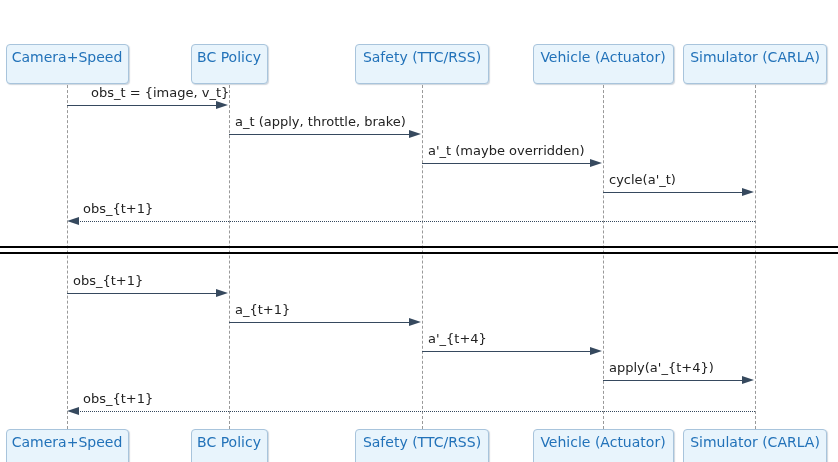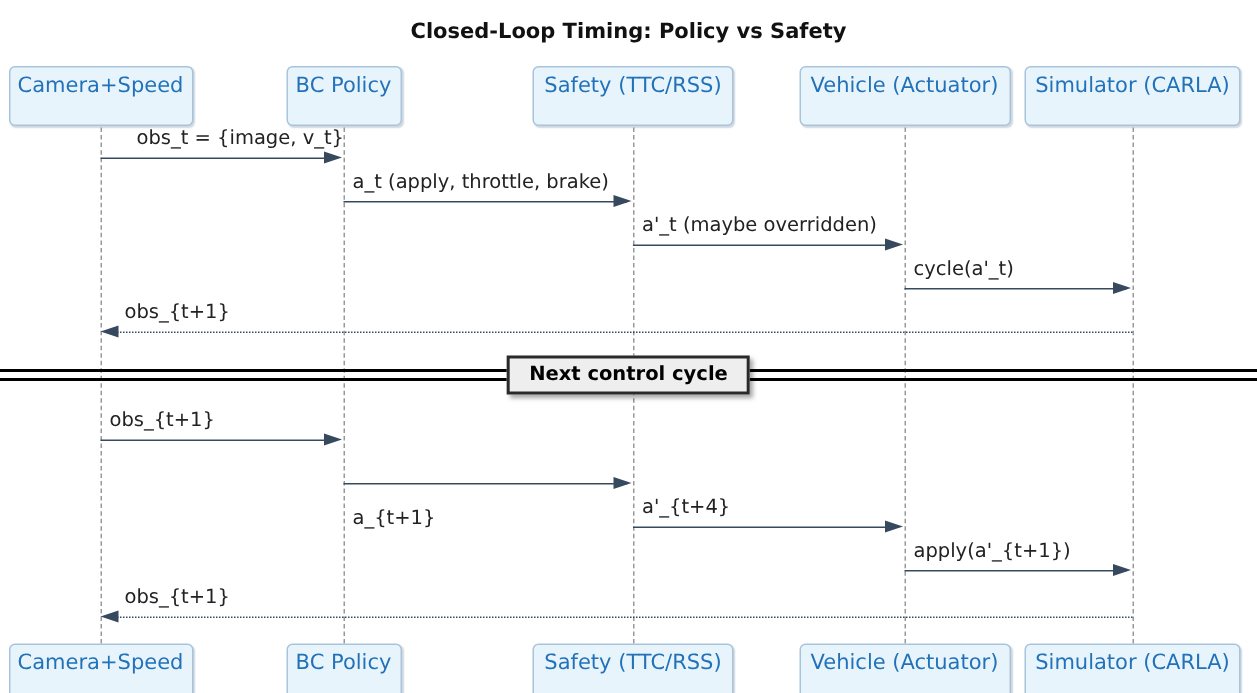--- a/index.html
+++ b/index.html
@@ -60,21 +60,20 @@
     padding:0 13px;height:22px;line-height:22px;
     font-size:13px;font-weight:bold;color:#000000;
     box-shadow:2px 2px 3px rgba(0,0,0,0.35);
     white-space:nowrap;
   }
 </style>
 </head>
 <body>
 
 <div class="stage">
-  <div class="title">Closed-Loop Timing: Policy vs Safety</div>
   <div id="lifelines-layer">
       <div class="lifeline" style="left: 67px;"></div>
       <div class="lifeline" style="left: 229px;"></div>
       <div class="lifeline" style="left: 422px;"></div>
       <div class="lifeline" style="left: 603px;"></div>
       <div class="lifeline" style="left: 755px;"></div>
     </div>
   <div id="messages-layer">
       <div class="msg-line" style="top: 105px; left: 67px; width: 158px;"></div>
       <div class="arrowhead right" style="top: 101px; left: 216px;"></div>
@@ -89,33 +88,32 @@
       <div class="arrowhead right" style="top: 188px; left: 742px;"></div>
       <div class="msg-label" style="top: 172px; left: 609px;">cycle(a'_t)</div>
       <div class="msg-line dotted" style="top: 221px; left: 78px; width: 677px;"></div>
       <div class="arrowhead left" style="top: 217px; left: 67px;"></div>
       <div class="msg-label" style="top: 201px; left: 83px;">obs_{t+1}</div>
       <div class="msg-line" style="top: 293px; left: 67px; width: 158px;"></div>
       <div class="arrowhead right" style="top: 289px; left: 216px;"></div>
       <div class="msg-label" style="top: 273px; left: 73px;">obs_{t+1}</div>
       <div class="msg-line" style="top: 322px; left: 229px; width: 189px;"></div>
       <div class="arrowhead right" style="top: 318px; left: 409px;"></div>
-      <div class="msg-label" style="top: 302px; left: 235px; margin-top: 36px;">a_{t+1}</div>
+      <div class="msg-label" style="top: 302px; left: 235px;">a_{t+1}</div>
       <div class="msg-line" style="top: 351px; left: 422px; width: 177px;"></div>
       <div class="arrowhead right" style="top: 347px; left: 590px;"></div>
       <div class="msg-label" style="top: 331px; left: 428px;">a'_{t+4}</div>
       <div class="msg-line" style="top: 380px; left: 603px; width: 148px;"></div>
       <div class="arrowhead right" style="top: 376px; left: 742px;"></div>
-      <div class="msg-label" style="top: 360px; left: 609px;">apply(a'_{t+1})</div>
+      <div class="msg-label" style="top: 360px; left: 609px;">apply(a'_{t+4})</div>
       <div class="msg-line dotted" style="top: 411px; left: 78px; width: 677px;"></div>
       <div class="arrowhead left" style="top: 407px; left: 67px;"></div>
       <div class="msg-label" style="top: 391px; left: 83px;">obs_{t+1}</div>
     </div>
   <div class="divider-lines"></div>
-  <div class="divider-label">Next control cycle</div>
   <div id="participants-layer">
       <div class="participant" style="left: 5.5px; top: 44px; width: 123px;">Camera+Speed</div>
       <div class="participant" style="left: 5.5px; top: 429px; width: 123px;">Camera+Speed</div>
       <div class="participant" style="left: 190.5px; top: 44px; width: 77px;">BC Policy</div>
       <div class="participant" style="left: 190.5px; top: 429px; width: 77px;">BC Policy</div>
       <div class="participant" style="left: 355px; top: 44px; width: 134px;">Safety (TTC/RSS)</div>
       <div class="participant" style="left: 355px; top: 429px; width: 134px;">Safety (TTC/RSS)</div>
       <div class="participant" style="left: 532.5px; top: 44px; width: 141px;">Vehicle (Actuator)</div>
       <div class="participant" style="left: 532.5px; top: 429px; width: 141px;">Vehicle (Actuator)</div>
       <div class="participant" style="left: 683px; top: 44px; width: 144px;">Simulator (CARLA)</div>

